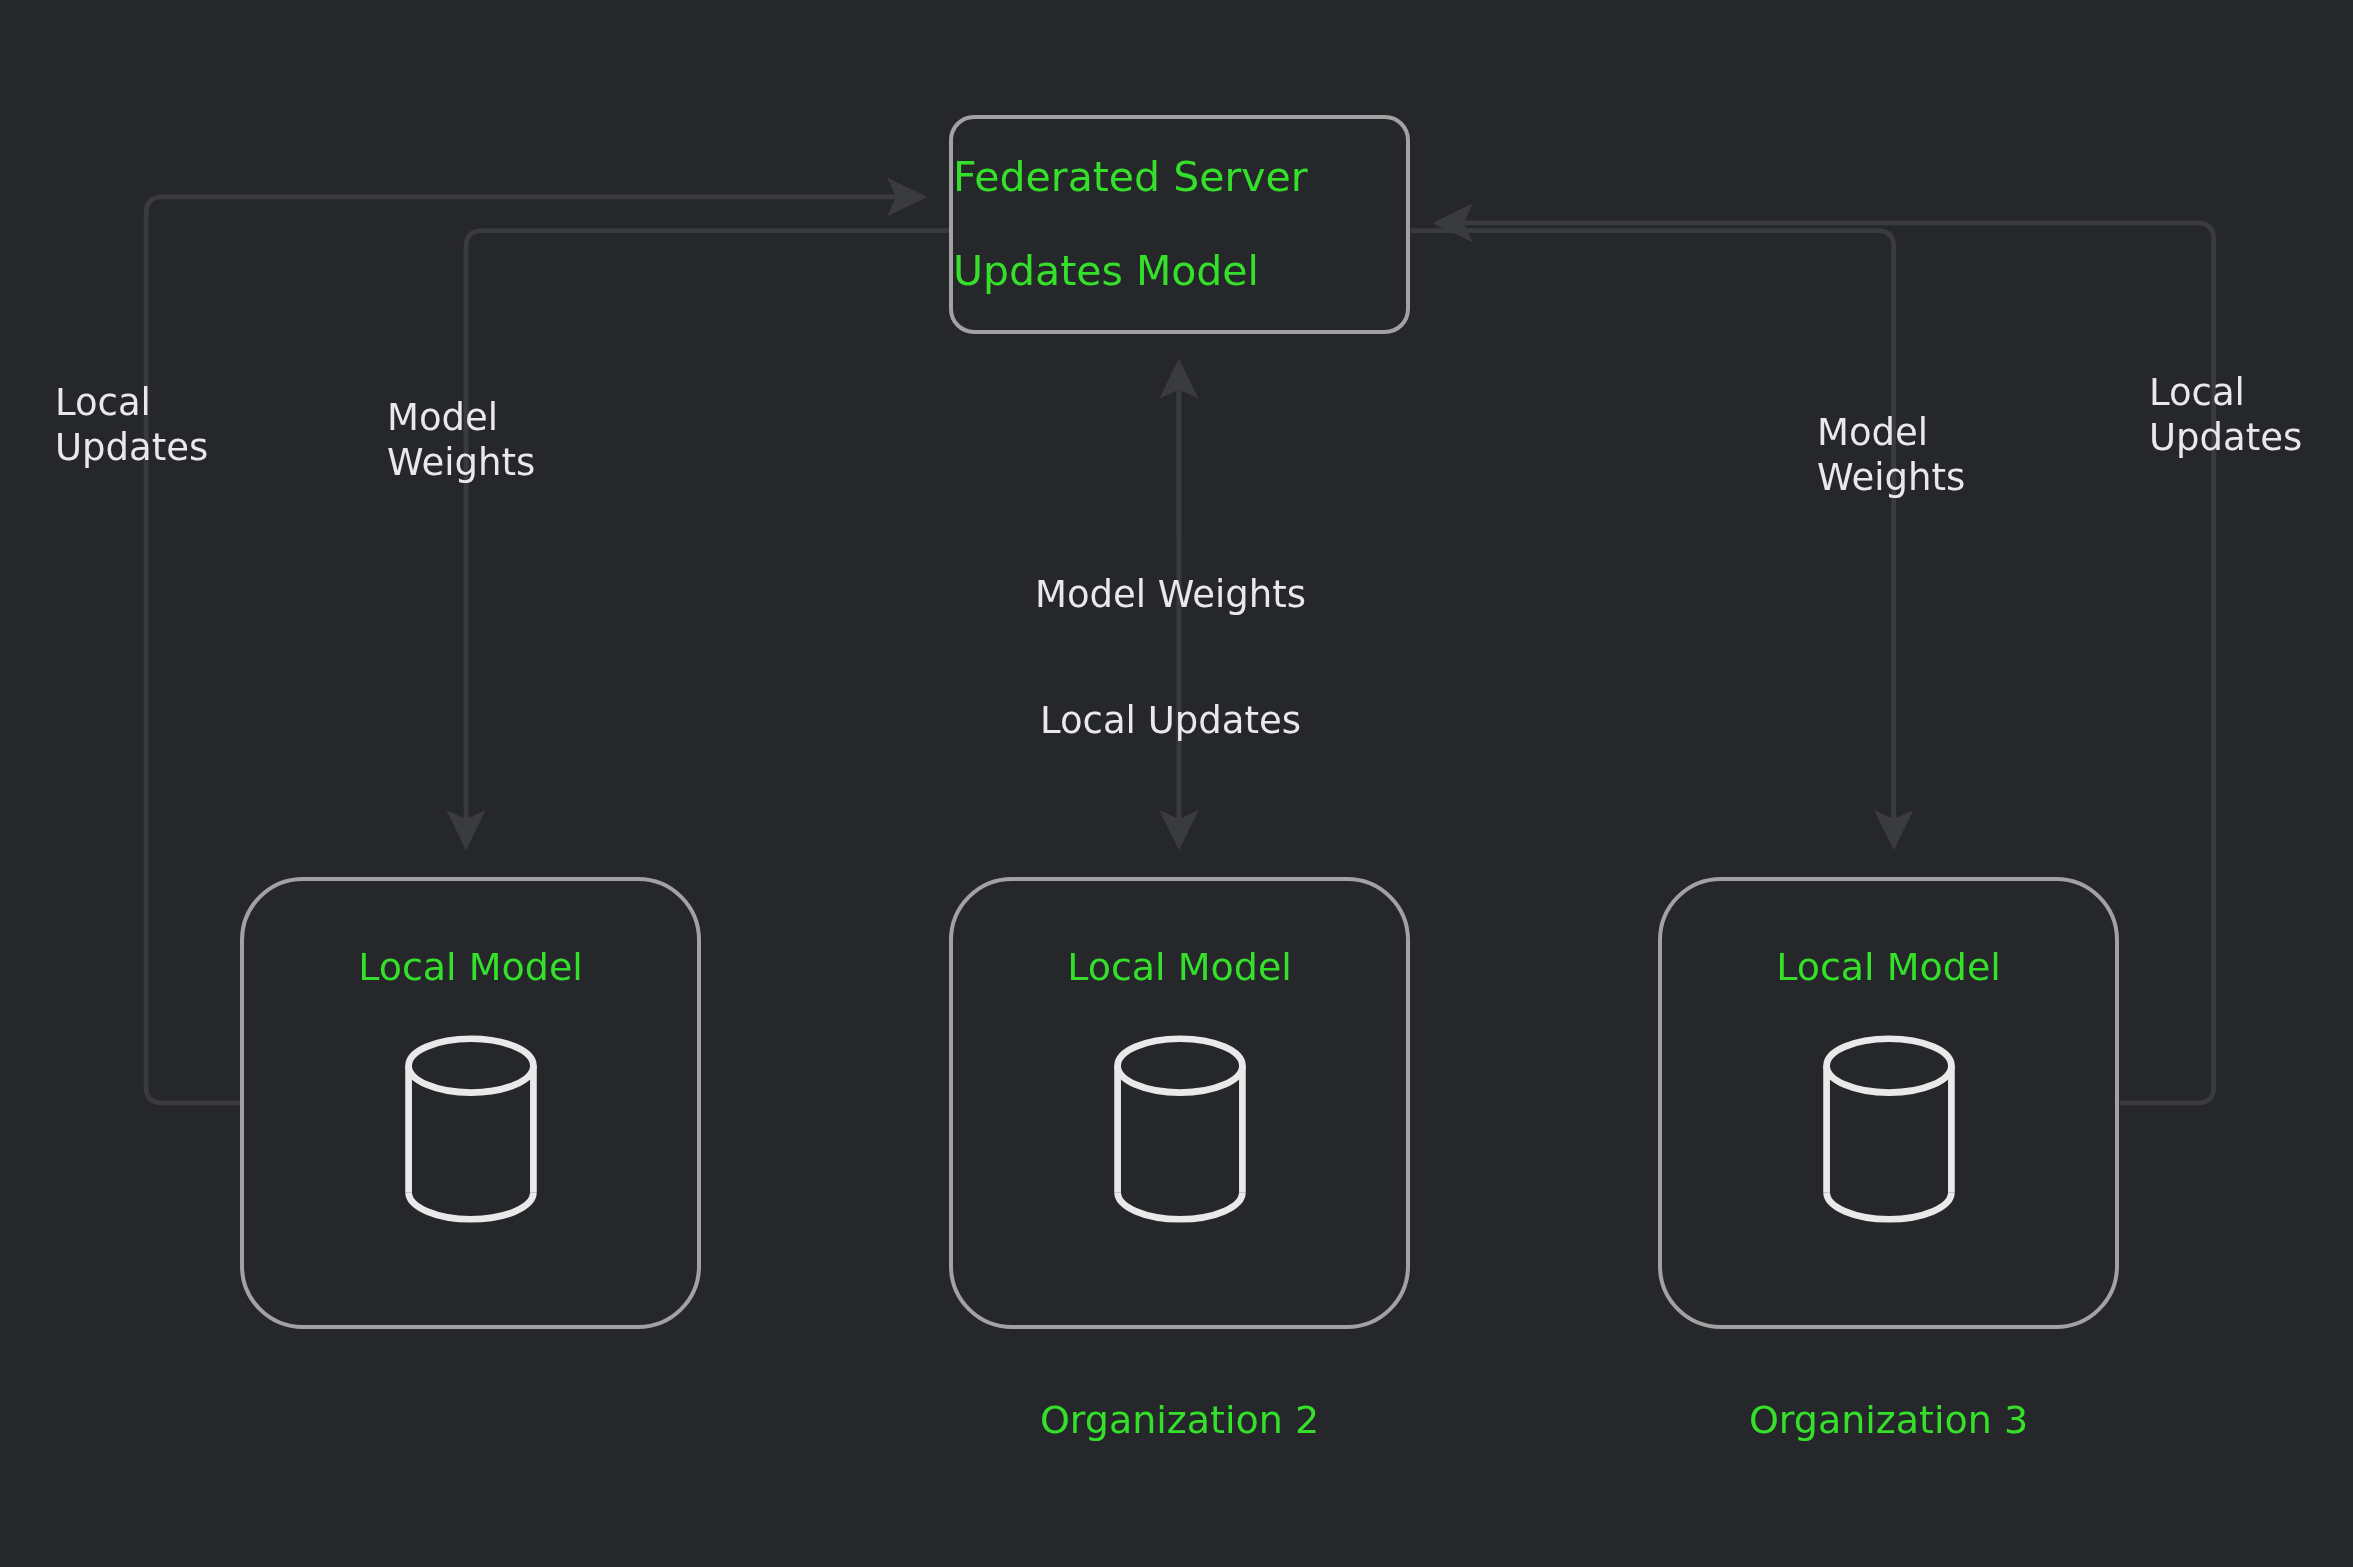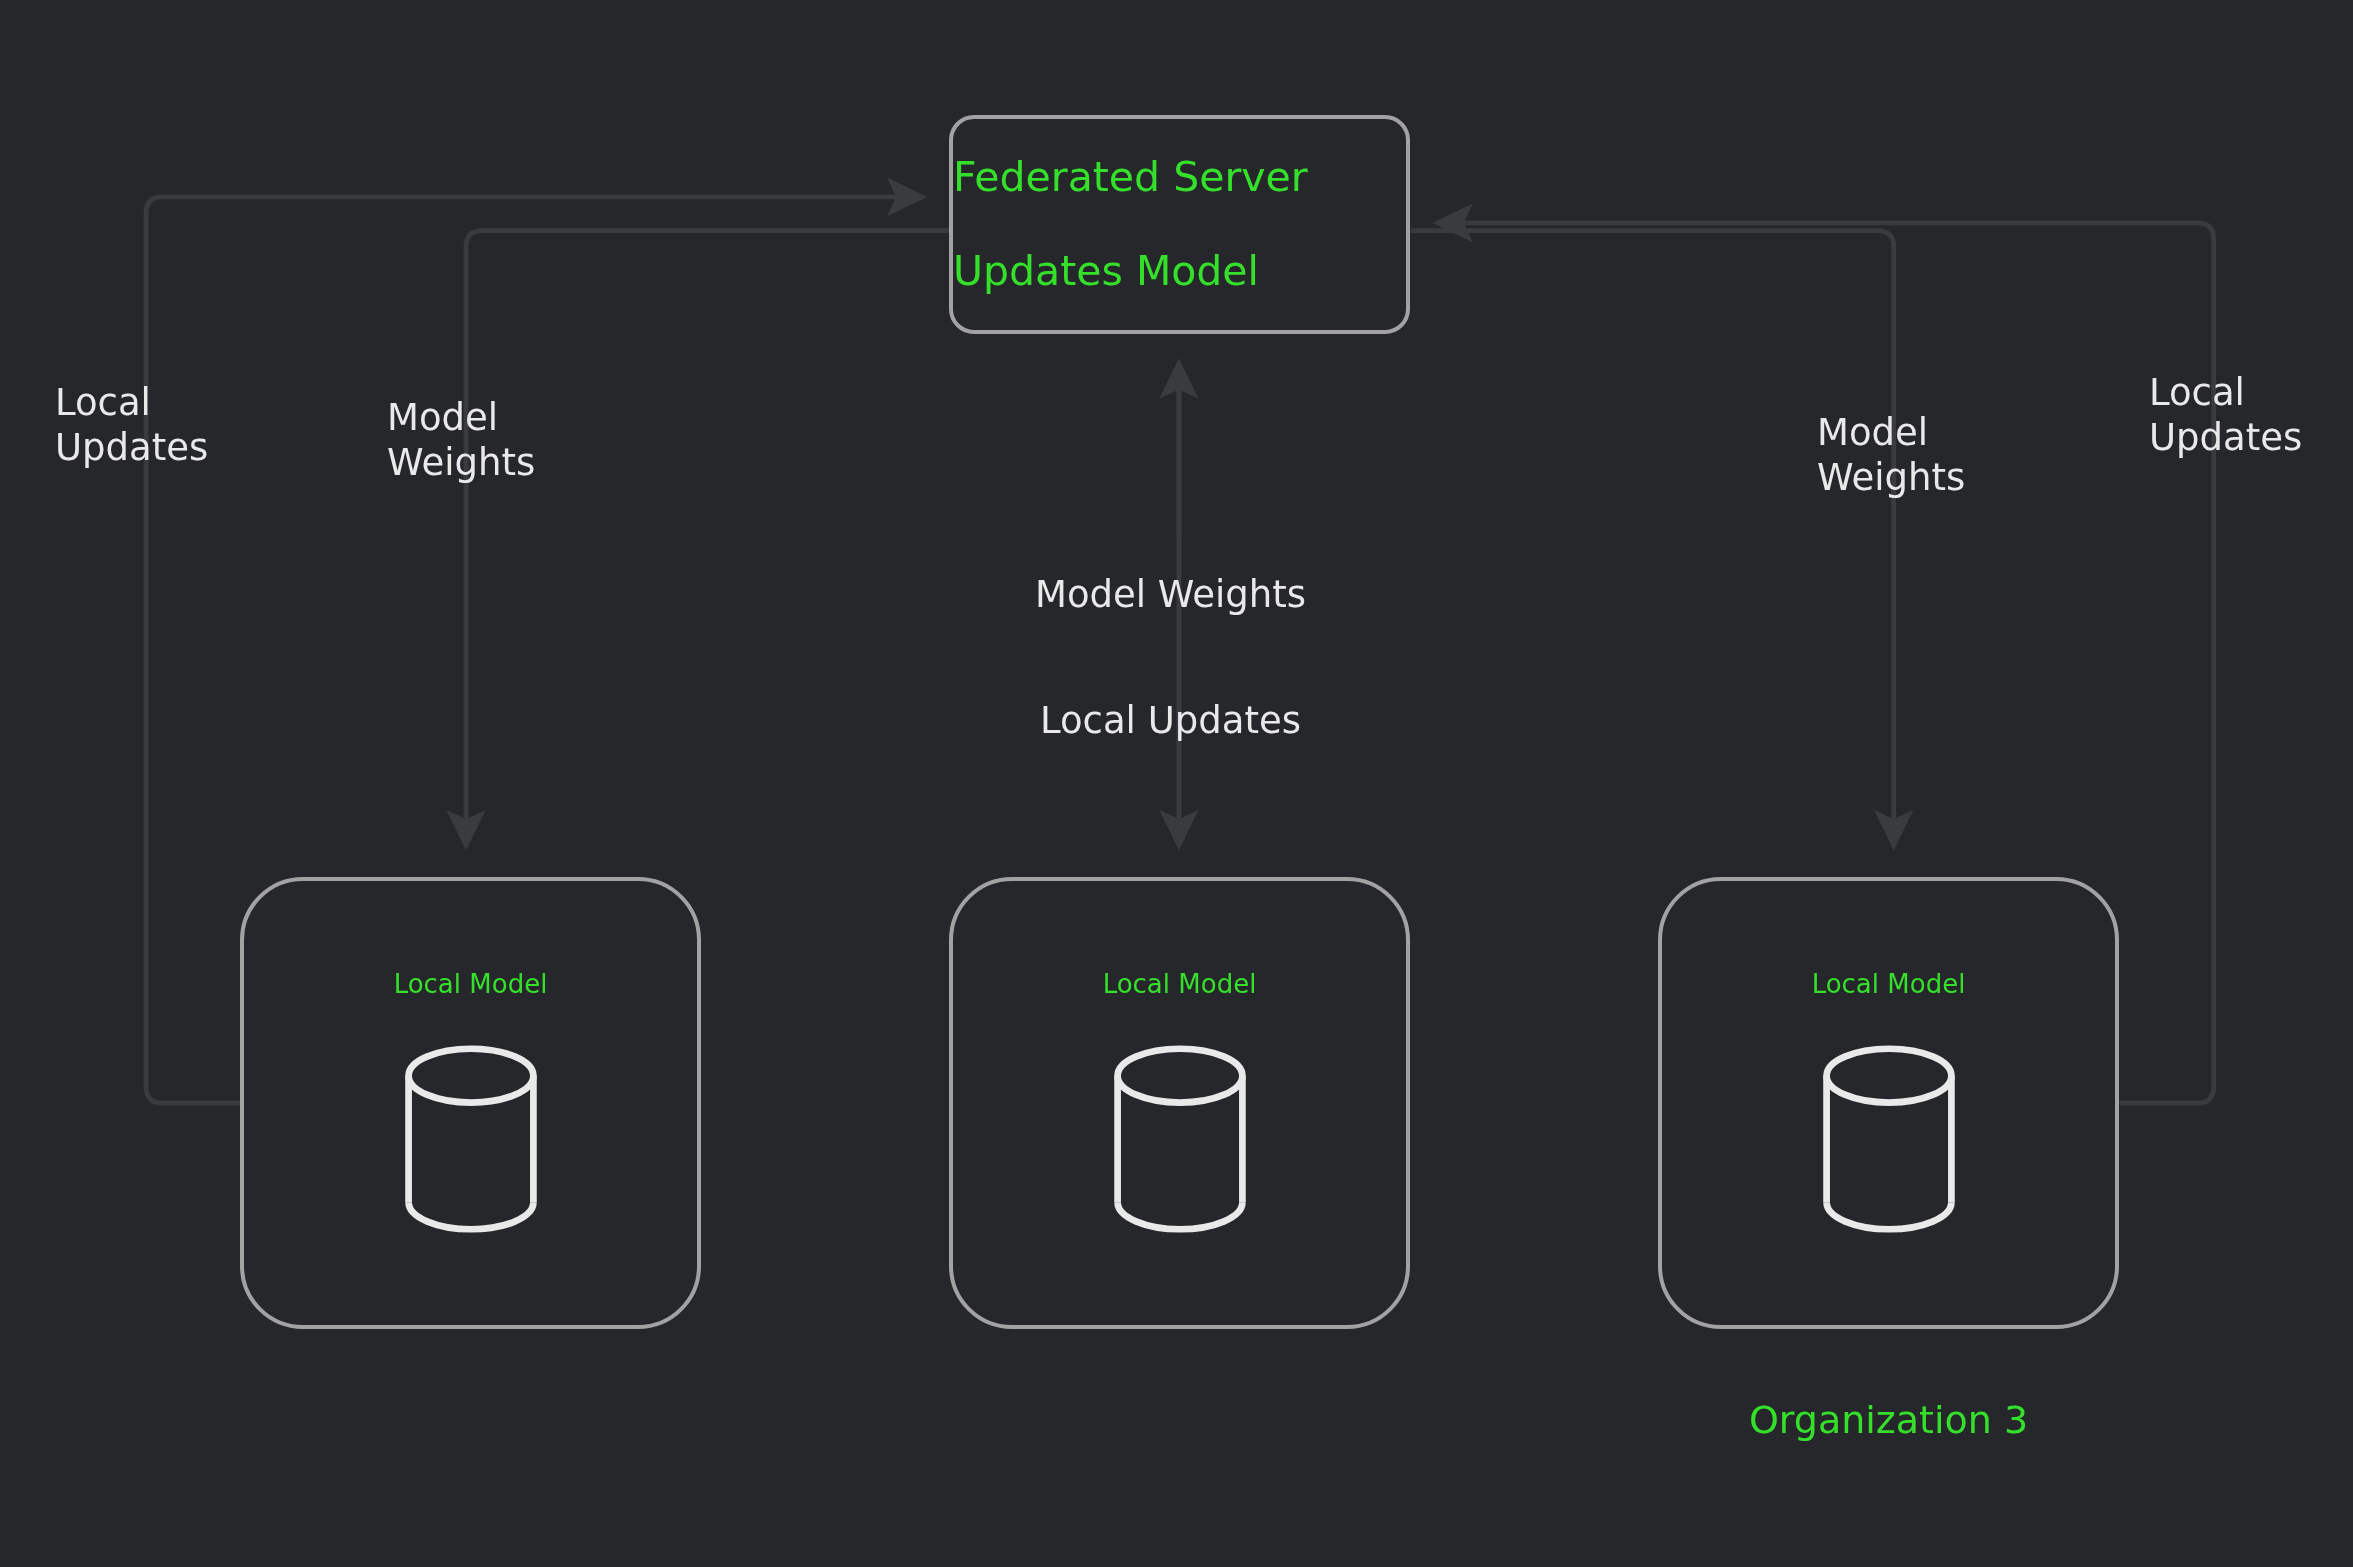--- a/index.html
+++ b/index.html
@@ -60,22 +60,22 @@
     display: flex;
     flex-direction: column;
     align-items: center;
   }
   .org-node.o1 { left: 240px; }
   .org-node.o2 { left: 949px; }
   .org-node.o3 { left: 1658px; }
 
   .org-title {
     color: #35e02a;
-    font-size: 26px;
-    margin-top: 88px;
+    font-size: 38px;
+    margin-top: 64px;
     white-space: nowrap;
   }
   .db-icon {
     margin-top: 44px;
   }
 
   .org-caption {
     position: absolute;
     top: 1398px;
     width: 461px;
@@ -165,20 +165,21 @@
     <div class="org-title">Local Model</div>
     <div class="db-icon">
       <svg width="144" height="192" viewBox="0 0 150 200" xmlns="http://www.w3.org/2000/svg">
         <ellipse cx="75" cy="34" rx="65" ry="28" fill="none" stroke="#e9e9ea" stroke-width="7"></ellipse>
         <path d="M10,34 L10,166 M140,34 L140,166" fill="none" stroke="#e9e9ea" stroke-width="7"></path>
         <path d="M10,166 A65,28 0 0 0 140,166" fill="none" stroke="#e9e9ea" stroke-width="7"></path>
       </svg>
     </div>
   </div>
 
+  <div class="org-caption c2">Organization 2</div>
   <div class="org-caption c3">Organization 3</div>
 
   <div class="edge-label lbl-left-updates">Local
 Updates</div>
   <div class="edge-label lbl-left-weights">Model
 Weights</div>
 
   <div class="edge-label center-l lbl-center-weights">Model Weights</div>
   <div class="edge-label center-l lbl-center-updates">Local Updates</div>
 

